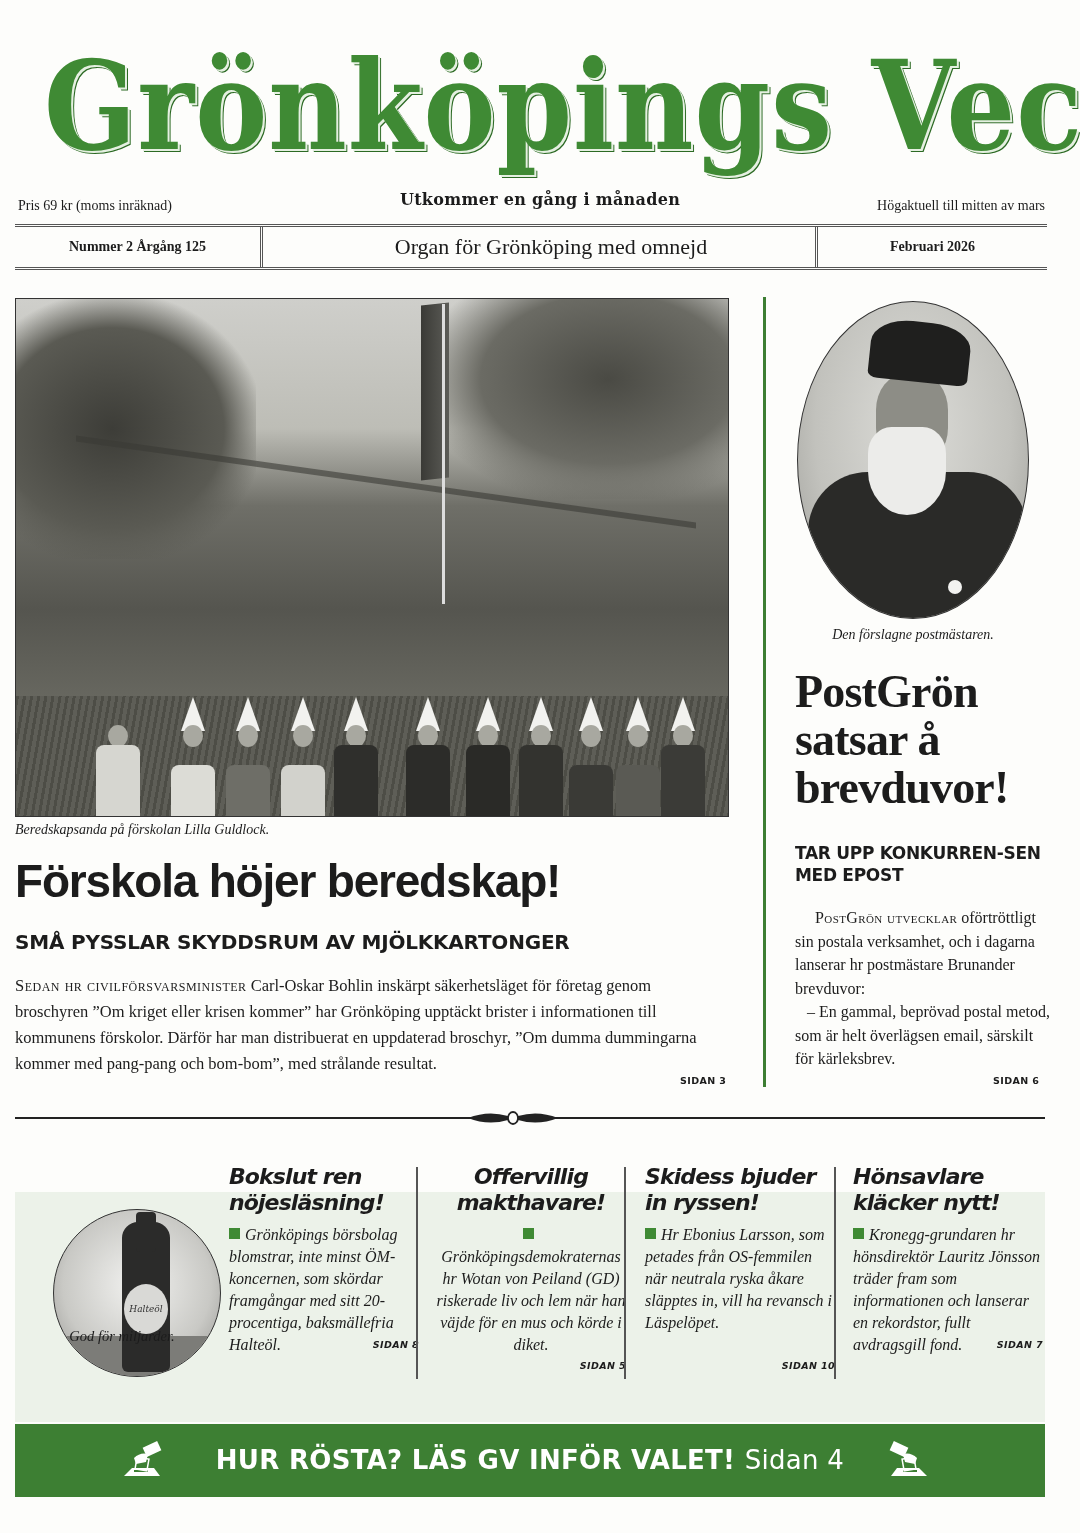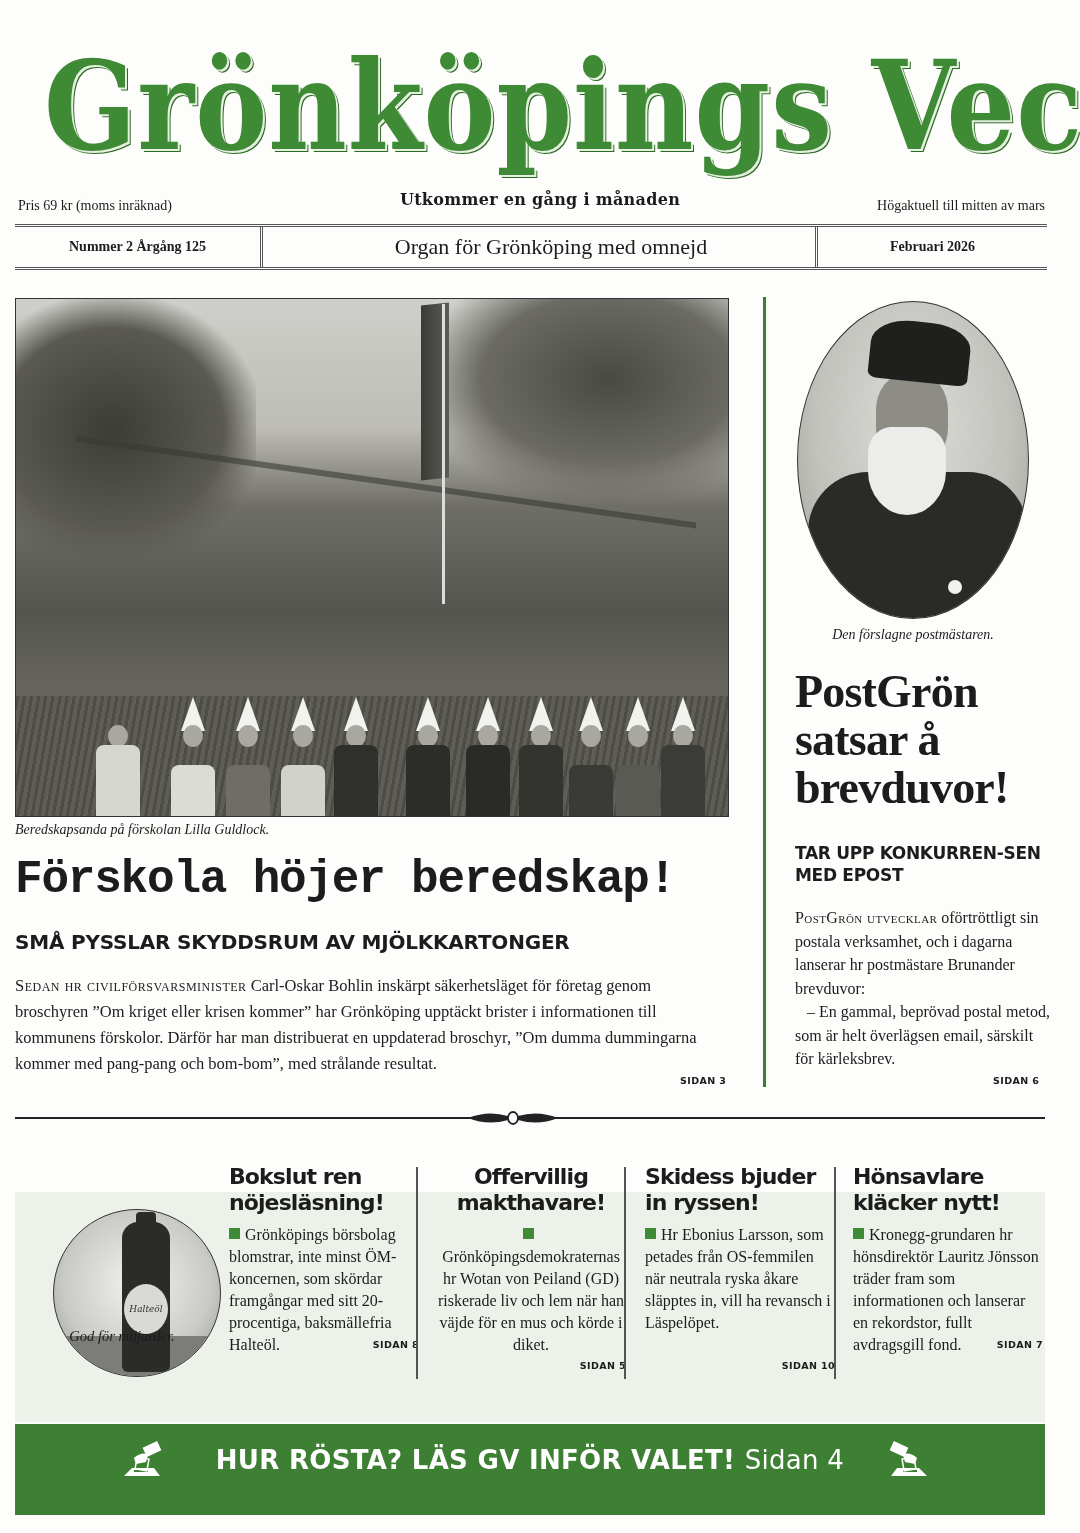--- a/index.html
+++ b/index.html
@@ -47,21 +47,21 @@
     border-top: 6px solid #3b3b36; transform: skewY(8deg); opacity: .6; }
   .kid { position: absolute; bottom: 85px; width: 44px; border-radius: 6px 6px 2px 2px; }
   .kid .hat { position: absolute; top: -34px; left: 10px; width: 24px; height: 34px;
     background: #f2f2ef; clip-path: polygon(50% 0, 100% 100%, 0 100%); }
   .kid .head { position: absolute; top: -6px; left: 12px; width: 20px; height: 22px; border-radius: 50%; background: #a8a8a0; }
   .kid .body { position: absolute; top: 14px; left: 0; width: 44px; height: 120px; border-radius: 8px 8px 2px 2px; }
   .ground { position: absolute; left: 0; bottom: 0; width: 100%; height: 120px;
     background: repeating-linear-gradient(100deg, #4d4d46 0 3px, #5e5e57 3px 7px); }
 
   .lead-caption { position: absolute; left: 15px; top: 822px; font-style: italic; font-size: 14px; text-align: center; }
-  .lead-headline { position: absolute; left: 15px; top: 854px; font-family: Liberation Mono, monospace;
+  .lead-headline { position: absolute; left: 15px; top: 854px; font-family: Liberation Sans, sans-serif;
     font-weight: bold; font-size: 46px; letter-spacing: -1.2px; white-space: nowrap; }
   .lead-sub { position: absolute; left: 15px; top: 930px; font-family: "DejaVu Sans", sans-serif;
     font-weight: bold; font-size: 20px; letter-spacing: -.2px; }
   .lead-body { position: absolute; left: 15px; top: 973px; width: 710px; font-size: 16.5px; line-height: 26px; }
   .lead-body .sc { font-variant: small-caps; letter-spacing: .5px; }
   .sidan { font-family: "DejaVu Sans", sans-serif; font-weight: bold; font-size: 9.5px; letter-spacing: .4px; }
   .lead-sidan { position: absolute; left: 680px; top: 1075px; }
 
   
   .green-rule { position: absolute; left: 763px; top: 297px; width: 3px; height: 790px; background: #3d7e33; }
@@ -77,52 +77,52 @@
   .portrait .beard { position: absolute; left: 70px; top: 125px; width: 78px; height: 88px;
     background: #ececea; border-radius: 30% 30% 50% 50%; }
   .portrait .cap { position: absolute; left: 72px; top: 20px; width: 100px; height: 60px;
     background: #1f1f1e; border-radius: 40% 40% 10% 10%; transform: rotate(6deg); }
   .portrait .medal { position: absolute; left: 150px; top: 278px; width: 14px; height: 14px; border-radius: 50%; background: #f2f2f0; }
   .portrait-caption { position: absolute; left: 797px; top: 627px; width: 232px; text-align: center; font-style: italic; font-size: 14px; }
   .right-headline { position: absolute; left: 795px; top: 668px; width: 270px; font-size: 46px; line-height: 48px; letter-spacing: -.8px; }
   .right-sub { position: absolute; left: 795px; top: 842px; width: 260px; font-family: "DejaVu Sans", sans-serif;
     font-weight: bold; font-size: 17px; line-height: 22px; letter-spacing: -.3px; }
   .right-body { position: absolute; left: 795px; top: 906px; width: 260px; font-size: 16px; line-height: 23.5px; }
-  .right-body .sc { font-variant: small-caps; letter-spacing: .4px; }
+  .right-body .sc { font-variant: small-caps; letter-spacing: .4px; margin-left: 20px; }
   .right-sidan { position: absolute; left: 993px; top: 1075px; }
 
   
   .divider { position: absolute; left: 15px; top: 1117px; width: 1030px; height: 2px; background: #222; }
   .ornament { position: absolute; left: 468px; top: 1110px; width: 90px; height: 16px; }
 
   
   .teasers { position: absolute; left: 15px; top: 1152px; width: 1030px; height: 230px; background: #ecf2e9; margin-top: 40px; }
   .bottle-photo { position: absolute; left: 38px; top: 17px; width: 168px; height: 168px; border-radius: 50%;
     border: 1.5px solid #333; overflow: hidden;
     background: radial-gradient(circle at 50% 45%, #f2f2f0 0%, #c9c9c5 60%, #8a8a86 100%); }
   .bottle-photo .table { position: absolute; left: 0; bottom: 0; width: 100%; height: 40px; background: #7c7c78; }
   .bottle { position: absolute; left: 68px; top: 12px; width: 48px; height: 150px; background: #2b2b2a; border-radius: 16px 16px 6px 6px; }
   .bottle:before { content: ""; position: absolute; left: 14px; top: -10px; width: 20px; height: 40px; background: #2b2b2a; border-radius: 4px; }
   .bottle .label { position: absolute; left: 2px; top: 62px; width: 44px; height: 50px; border-radius: 50%; background: #d9d9d6;
     font-family: "DejaVu Serif", serif; font-style: italic; font-size: 9px; text-align: center; line-height: 50px; color: #333; }
   .bottle-caption { position: absolute; left: 38px; top: 1328px; width: 168px; text-align: center; font-style: italic; font-size: 14.5px; }
 
-  .teaser { position: absolute; top: 1164px; width: 190px; }
+  .teaser { position: absolute; top: 1164px; width: 190px; font-style: italic; }
   .teaser h3 { font-family: "DejaVu Sans", sans-serif; font-weight: bold; font-size: 22px; line-height: 26px; letter-spacing: -.9px; }
   .teaser p { margin-top: 8px; font-size: 16px; line-height: 22px; }
   .teaser .bullet { display: inline-block; width: 11px; height: 11px; background: #3f8a34; margin-right: 5px; vertical-align: 1px; }
   .teaser .sidan { position: absolute; right: 0; }
   .t1 { left: 229px; }
   .t2 { left: 436px; text-align: center; }
   .t3 { left: 645px; }
   .t4 { left: 853px; }
   .vsep { position: absolute; top: 1167px; width: 1.5px; height: 212px; background: #555; }
 
   
-  .banner { position: absolute; left: 15px; top: 1424px; width: 1030px; height: 91px; background: #3d7f33; color: #fff; }
+  .banner { position: absolute; left: 15px; top: 1424px; width: 1030px; height: 73px; background: #3d7f33; color: #fff; }
   .banner-text { position: absolute; left: 0; width: 1030px; top: 0; height: 73px; line-height: 73px; text-align: center;
     font-family: "DejaVu Sans", sans-serif; font-weight: bold; font-size: 26px; letter-spacing: .3px; }
   .banner-text .page { font-weight: normal; }
   .ballot-icon { position: absolute; top: 14px; width: 44px; height: 42px; }
   .ballot-left { left: 105px; }
   .ballot-right { left: 872px; transform: scaleX(-1); }
 </style>
 </head>
 <body>
 

